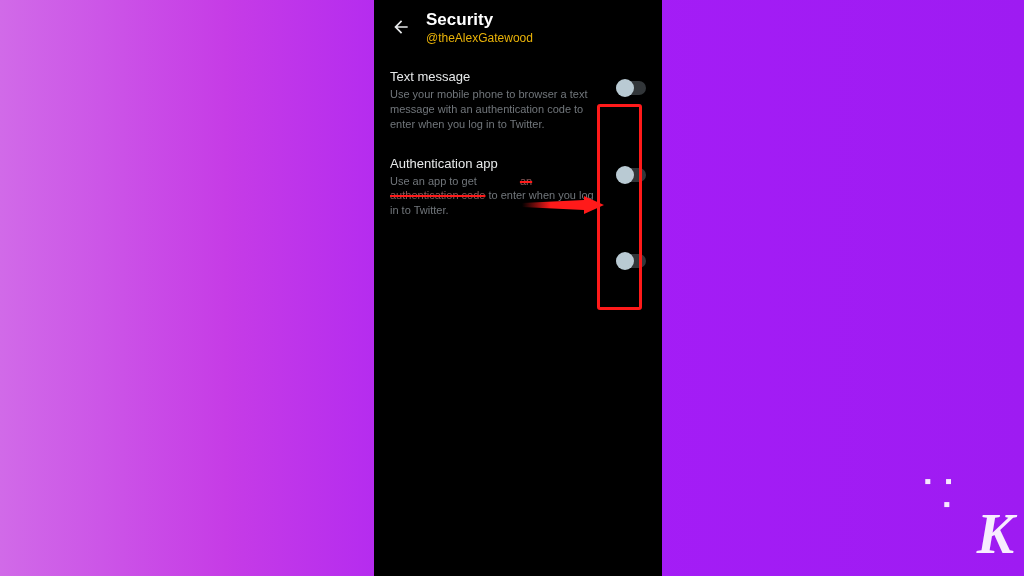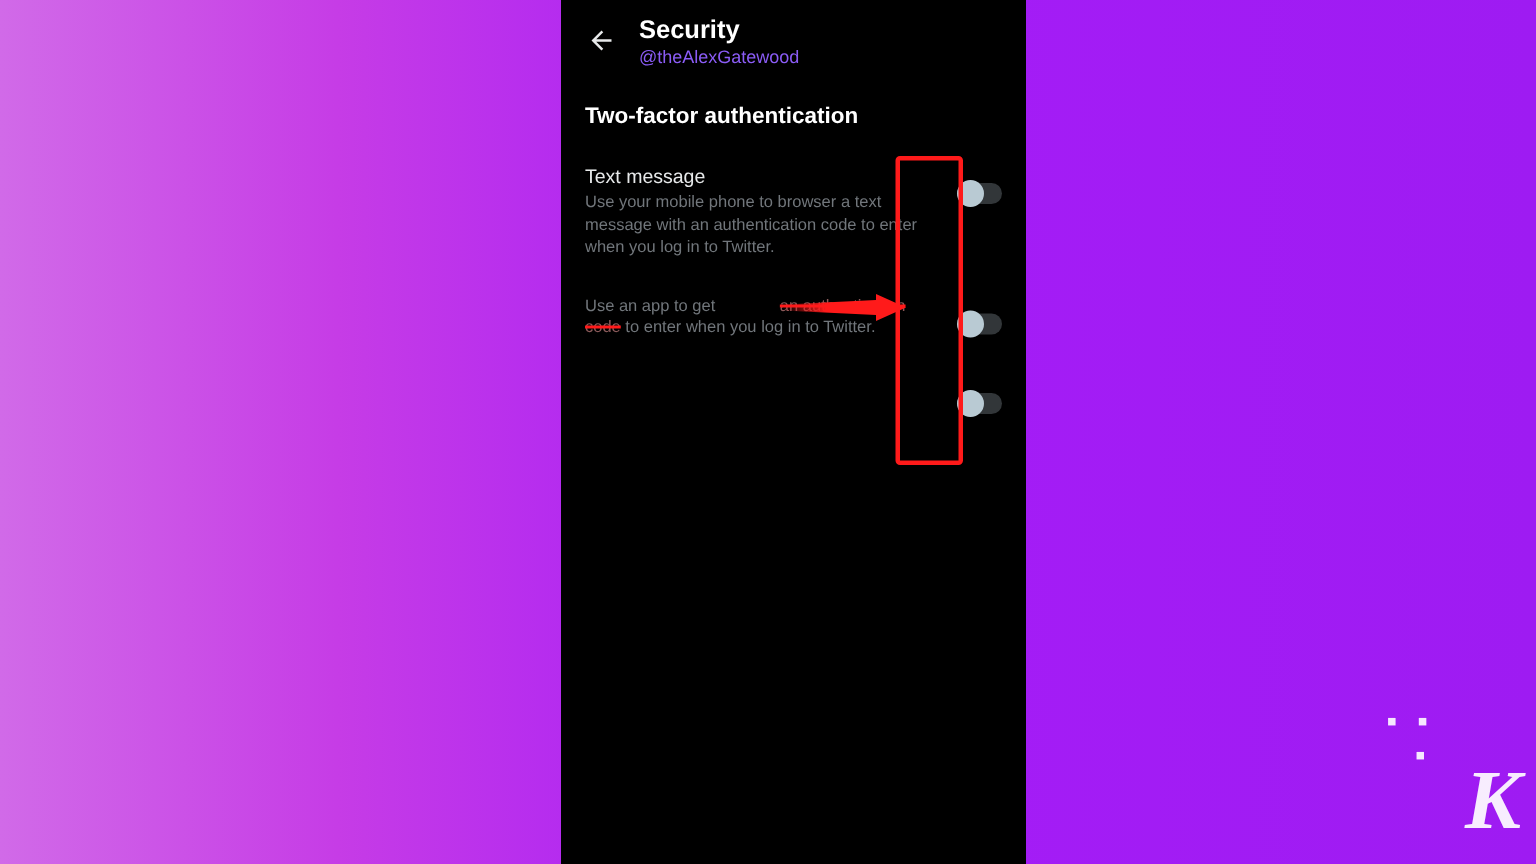--- a/index.html
+++ b/index.html
@@ -5,30 +5,30 @@
   * { margin: 0; padding: 0; box-sizing: border-box; }
   html, body { width: 1024px; height: 576px; overflow: hidden; font-family: -apple-system, Helvetica, Arial, sans-serif; }
   .stage {
     width: 1024px; height: 576px;
     background: linear-gradient(90deg, #d16ae8 0%, #c63ce6 22%, #a61df7 50%, #9e1bf2 100%);
     position: relative;
   }
   .phone {
     position: absolute;
     left: 374px; top: 0;
-    width: 310px; height: 576px;
+    width: 288px; height: 576px;
     background: #000;
     color: #e7e9ea;
     padding: 6px 16px 0 16px;
   }
   .hdr { display: flex; align-items: flex-start; gap: 14px; padding-top: 4px; }
   .back { width: 22px; height: 22px; display: flex; align-items: center; justify-content: center; margin-top: 6px; cursor: pointer; }
   .back svg { width: 20px; height: 20px; fill: #e7e9ea; }
   .hdr-text .title { font-size: 17px; font-weight: 700; color: #fff; }
-  .hdr-text .handle { font-size: 12px; color: #8b5cf6; margin-top: 1px; }
+  .hdr-text .handle { font-size: 12px; color: #eab308; margin-top: 1px; }
   .section-title { font-size: 15px; font-weight: 800; color: #fff; margin-top: 24px; }
   .item { margin-top: 24px; position: relative; padding-right: 44px; }
   .item-title { font-size: 13px; color: #e7e9ea; font-weight: 400; }
   .item-desc { font-size: 11px; line-height: 1.35; color: #71767b; margin-top: 3px; }
   .item-desc a { color: #1d9bf0; text-decoration: none; }
   .toggle {
     position: absolute; right: 0; top: 12px;
     width: 30px; height: 14px; border-radius: 10px;
     background: #323639;
     cursor: pointer;
@@ -85,31 +85,31 @@
         <svg viewBox="0 0 24 24">
             <path d="M20 11H7.8l5.6-5.6L12 4l-8 8 8 8 1.4-1.4L7.8 13H20z"></path>
           </svg>
       </div>
       <div class="hdr-text">
         <div class="title">Security</div>
         <div class="handle">@theAlexGatewood</div>
       </div>
     </div>
 
-    <div class="section-title">Two-factor authentication</div>
 
     <div class="item">
       <div class="item-title">Text message</div>
       <div class="item-desc">Use your mobile phone to browser a text message with an authentication code to enter when you log in to Twitter.</div>
       <div class="toggle">
           <div class="knob"></div>
         </div>
     </div>
 
     <div class="item">
+      <div class="item-title">Authentication app</div>
       <div class="item-desc">
         <span>Use an app to get </span><span class="strike">an authentication code</span><span> to enter when you log in to Twitter.</span>
       </div>
       <div class="toggle">
           <div class="knob"></div>
         </div>
     </div>
 
     <div class="item">
       <div class="toggle">

